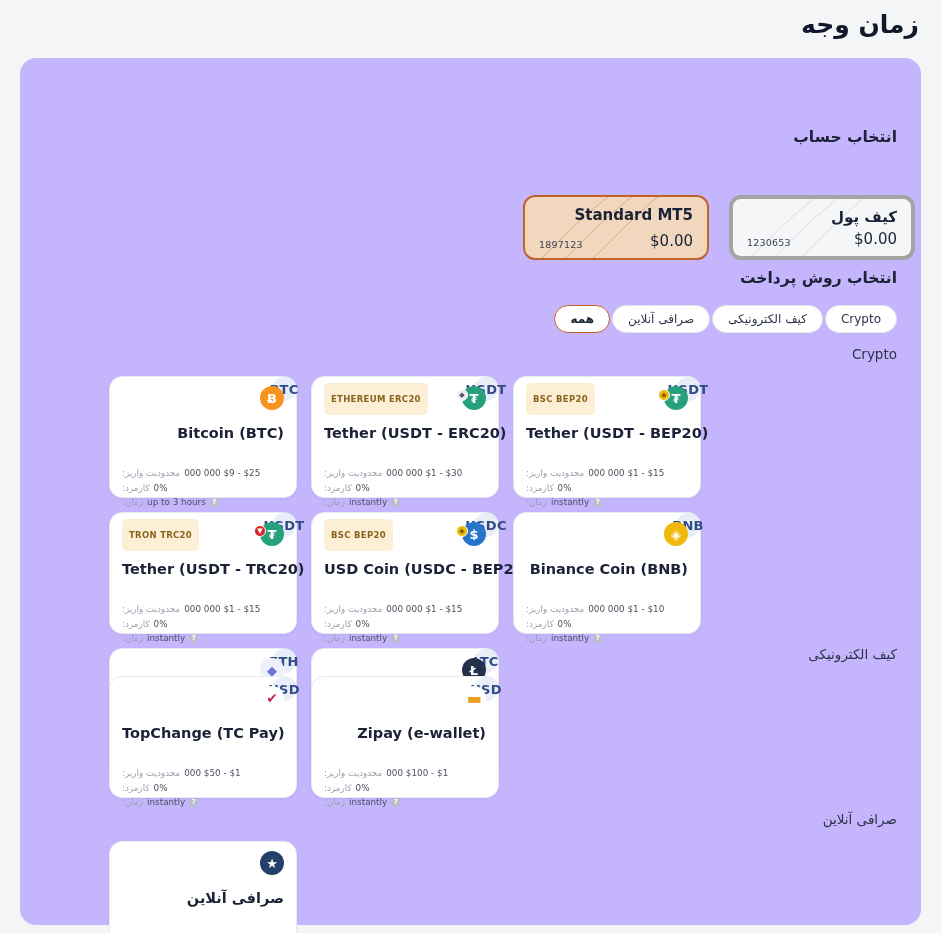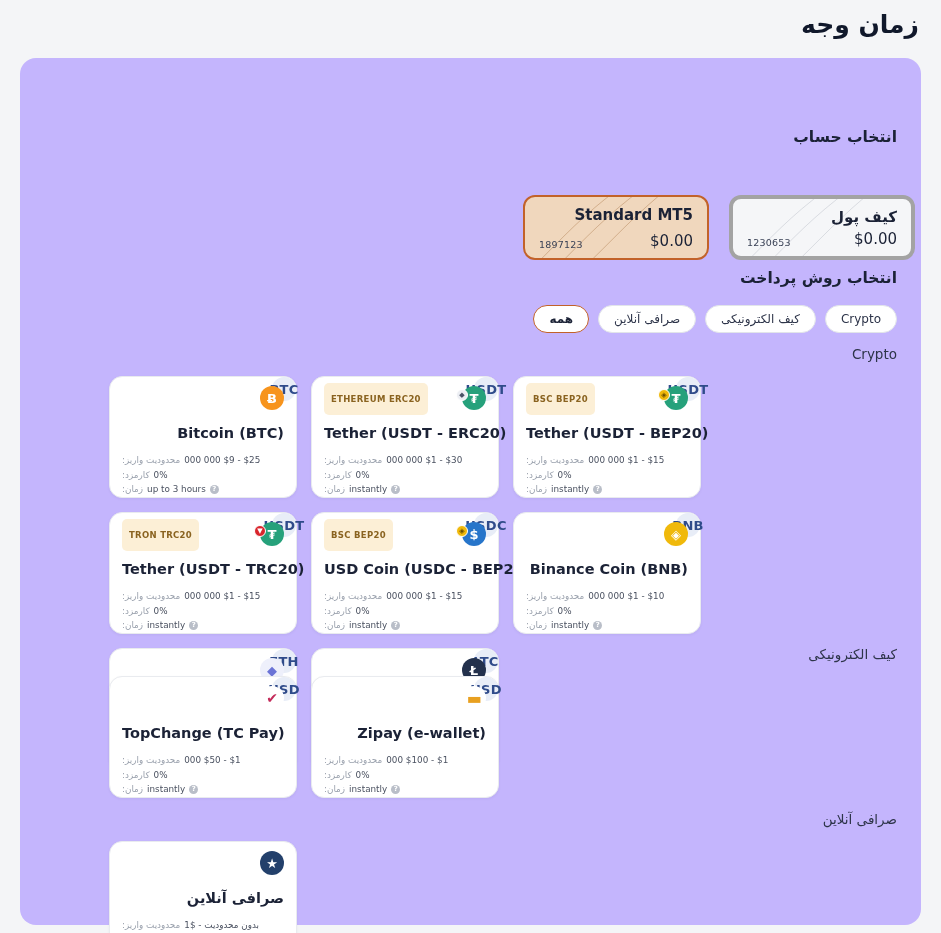--- a/index.html
+++ b/index.html
@@ -66,21 +66,21 @@
     display: flex; flex-direction: row-reverse;
     justify-content: space-between; align-items: flex-end;
   }
   .acct-num { font-size: 9.5px; color: #3a4256; letter-spacing: .2px; }
   .acct-bal { font-size: 15px; color: #1b2236; direction: ltr; }
 
   
   .pm-head { position: absolute; top: 211px; right: 24px; }
   .pm-tabs {
     position: absolute; top: 247px; right: 24px;
-    display: flex; flex-direction: row-reverse; gap: 9px;
+    display: flex; flex-direction: row-reverse; gap: 2px;
   }
   .pm-tab {
     height: 28px; padding: 0 15px;
     border-radius: 16px;
     border: 1px solid #e2e5ea;
     background: #fff;
     display: flex; align-items: center; justify-content: center;
     font-size: 12px; color: #2d3449;
     white-space: nowrap;
     cursor: pointer;
@@ -140,21 +140,21 @@
   .tag.chain { background: #fcefd6; color: #8a6320; }
 
   .m-title {
     margin-top: 14px;
     text-align: right;
     font-size: 14.5px; font-weight: 700; color: #1b2236;
     direction: ltr;
     white-space: nowrap;
   }
   .m-meta {
-    margin-top: 12px;
+    margin-top: 25px;
     text-align: right;
     font-size: 8.8px; color: #9aa1ad; line-height: 1.65;
   }
   .m-meta .val { color: #4a5160; }
   .m-meta .row {
     display: flex; flex-direction: row-reverse;
     justify-content: flex-start; align-items: center; gap: 4px;
   }
   .qmark {
     display: inline-flex; align-items: center; justify-content: center;

